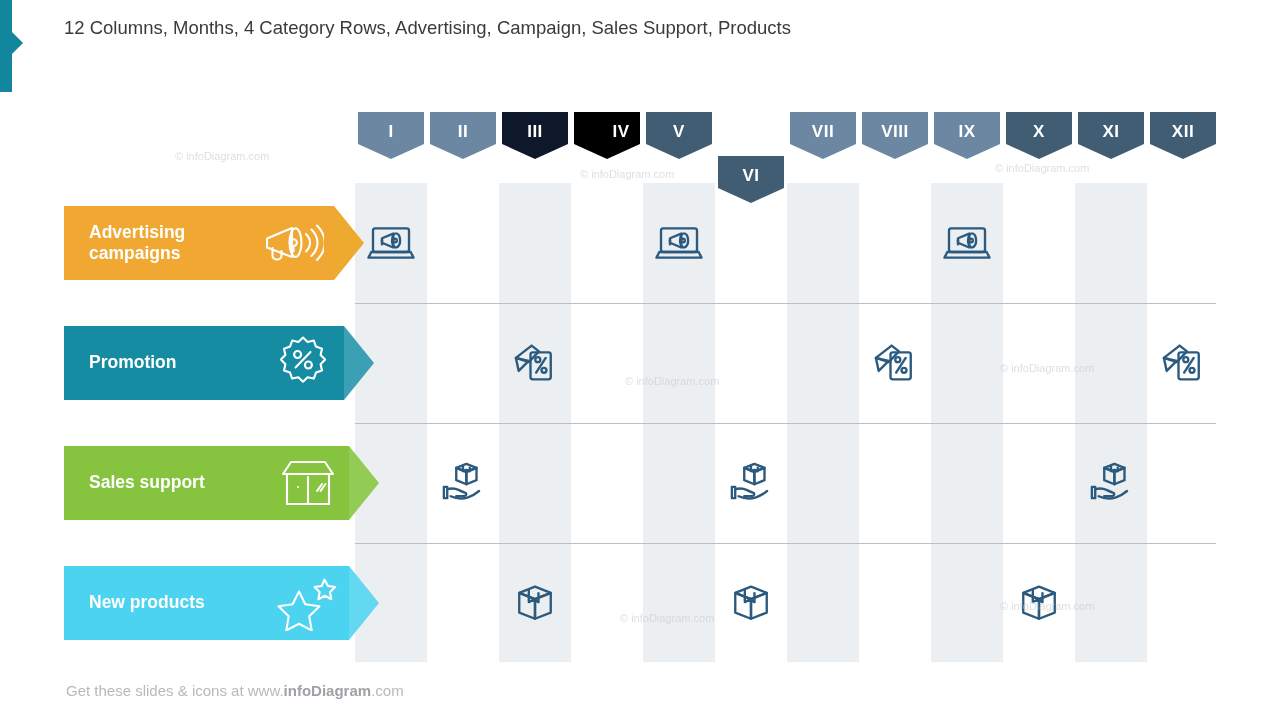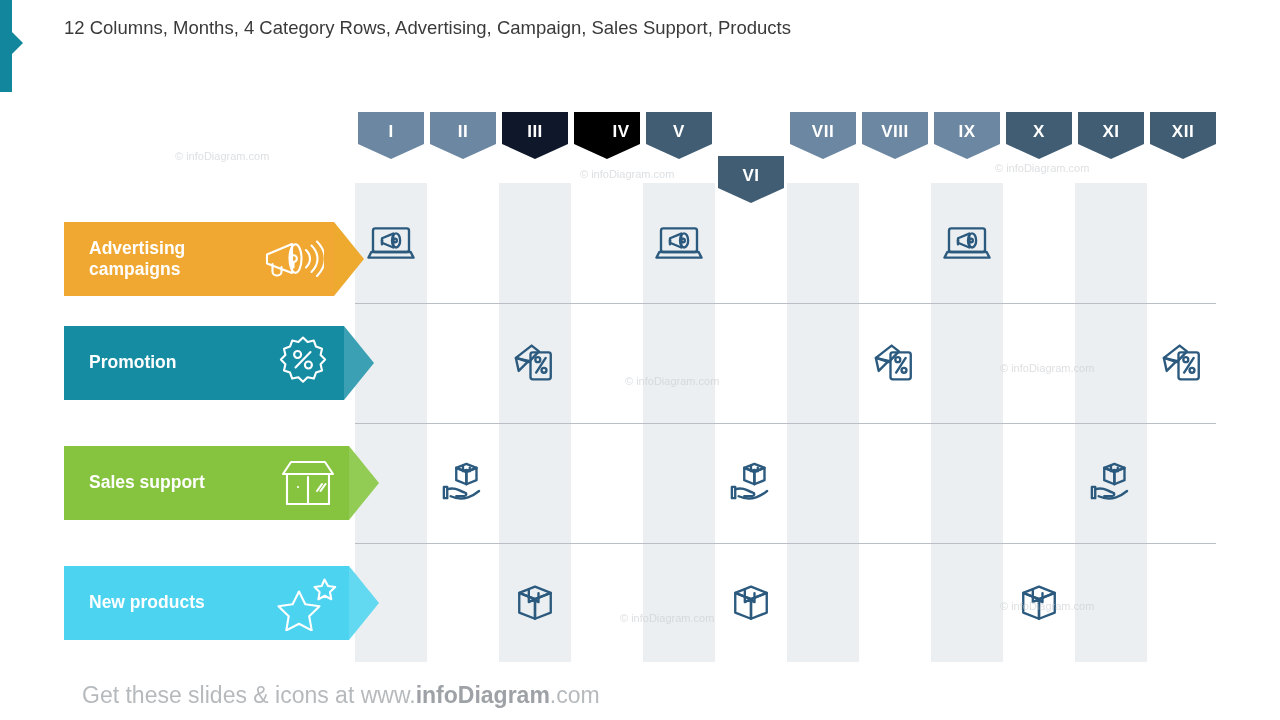--- a/index.html
+++ b/index.html
@@ -167,23 +167,23 @@
     color: #c8ccd0;
     opacity: 0.62;
     white-space: nowrap;
     pointer-events: none;
     font-family: "Liberation Sans", sans-serif;
   }
 
   
   #footer {
     position: absolute;
-    left: 82px;
+    left: 66px;
     top: 682px;
-    font-size: 23px;
+    font-size: 15px;
     color: #b6babd;
     white-space: nowrap;
   }
   #footer b { color: #9ea2a6; font-weight: bold; }
 </style>
 </head>
 <body>
 
 <div id="left-accent"></div>
 <div id="left-accent-arrow"></div>
@@ -361,21 +361,21 @@
           <path d="M10 15 24 9.5 38 15l-14 5.6z"></path>
           <path d="M10 15v17.5L24 38V20.6z"></path>
           <path d="M38 15v17.5L24 38V20.6z"></path>
           <path d="M18.5 12.8v10.4l4.3-2.2 4.3 2.2V15.2"></path>
         </svg>
       </div>
     </div>
 </div>
 
 <div id="row-banners">
-    <div class="row-banner" style="left: 64px; top: 222px; justify-content: center;">
+    <div class="row-banner" style="left: 64px; top: 206px; justify-content: center;">
       <div class="row-banner-body" style="width: 270px; background: rgb(240, 168, 50);">
         <div class="row-banner-label">Advertising
 campaigns</div>
         <div class="row-banner-icon">
           <svg width="62" height="52" viewBox="0 0 62 52" fill="none" stroke="#ffffff" stroke-width="2.1" stroke-linecap="round" stroke-linejoin="round">
             <path d="M5 21.5 30 11v29L5 30.5z"></path>
             <ellipse cx="33.5" cy="25.6" rx="6" ry="14.3"></ellipse>
             <circle cx="31.5" cy="25.6" r="3.4"></circle>
             <path d="M31.5 29v5.5"></path>
             <path d="M10.5 31v7.5c0 2.2 1.8 4 4 4h1c2.2 0 4-1.8 4-4V34"></path>

